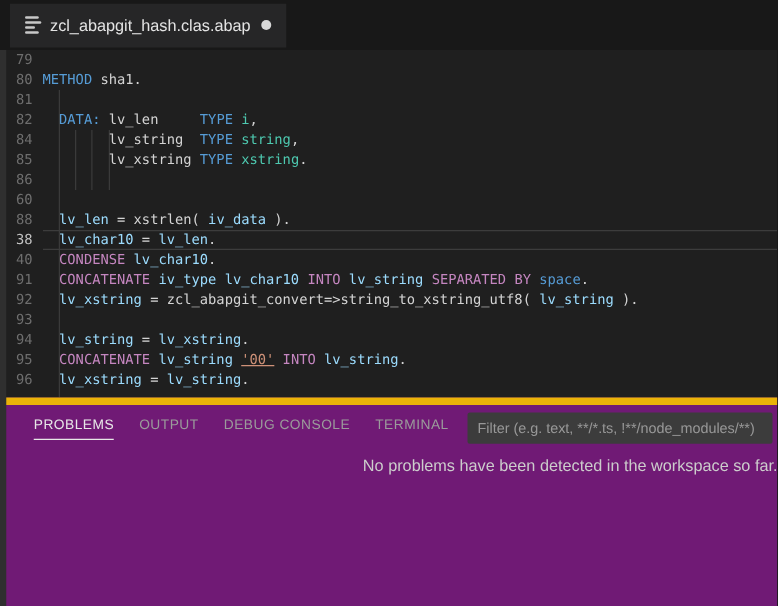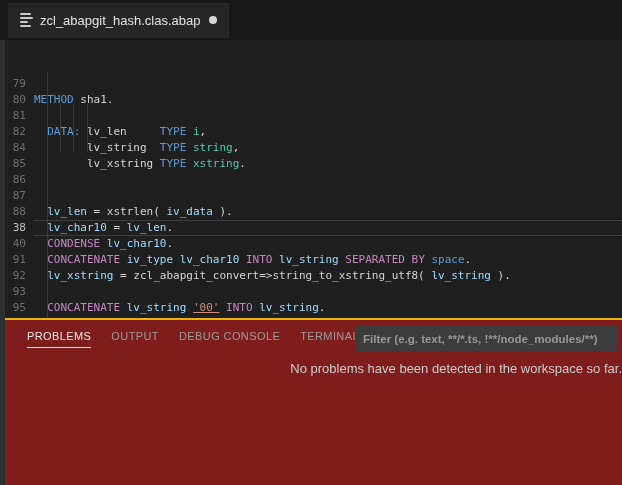--- a/index.html
+++ b/index.html
@@ -13,44 +13,44 @@
   .file-icon i{display:block;height:2px;background:#c8c8c8;border-radius:1px;}
   .file-icon i:nth-child(1){width:11px;}
   .file-icon i:nth-child(2){width:13px;}
   .file-icon i:nth-child(3){width:8px;}
   .file-icon i:nth-child(4){width:11px;}
   .dot{width:8px;height:8px;border-radius:50%;background:#d8d8d8;margin-left:2px;}
   
   .editor{position:absolute;top:40px;left:0;width:622px;height:278px;overflow:hidden;background:#1f1f1f;
           font-family:"DejaVu Sans Mono",monospace;font-size:11px;line-height:16px;}
   .guide{position:absolute;width:1px;background:#3a3a3a;}
-  .code-lines{position:relative;margin-top:36px;}
+  .code-lines{position:relative;}
   .code-row{display:flex;height:16px;}
   .gutter{flex:none;width:34px;padding-right:8px;box-sizing:border-box;text-align:right;color:#6e6e6e;}
   .code-text{flex:1;white-space:pre;color:#d4d4d4;}
   .code-row.current .code-text{box-shadow:inset 0 1px 0 #3c3c3c, inset 0 -1px 0 #3c3c3c;}
   .code-row.current .gutter{color:#c2c2c2;}
   .tk-kw{color:#569cd6;}
   .tk-kw2{color:#c586c0;}
   .tk-ty{color:#4ec9b0;}
   .tk-num{color:#c586c0;}
   .tk-str{color:#ce9178;text-decoration:underline;}
   .tk-var{color:#9cdcfe;}
   .tk-pl{color:#d4d4d4;}
   
   .left-strip{position:absolute;left:0;top:40px;bottom:0;width:5px;background:#2f2f2f;z-index:6;}
   
-  .panel{position:absolute;top:318px;left:0;right:0;bottom:0;background:#7f1d1d;
-         border-top:2px solid #eab308;box-sizing:border-box;}
+  .panel{position:absolute;top:318px;left:0;right:0;bottom:0;background:#701a75;
+         border-top:6px solid #eab308;box-sizing:border-box;}
   .panel-tabs{display:flex;gap:20px;padding:10px 0 0 27px;align-items:flex-start;}
   .panel-tab{font-size:11px;color:#9b9b9b;padding-bottom:5px;letter-spacing:0.4px;cursor:pointer;white-space:nowrap;}
   .panel-tab.active{color:#e7e7e7;border-bottom:1px solid #e7e7e7;}
-  .filter{position:absolute;top:6px;right:4px;width:263px;height:25px;background:#3c3c3c;border:none;outline:none;
+  .filter{position:absolute;top:6px;right:4px;width:244px;height:25px;background:#3c3c3c;border:none;outline:none;
           color:#bbbbbb;font-size:11.5px;padding:0 8px;box-sizing:border-box;border-radius:2px;
-          font-family:"Liberation Sans",sans-serif;font-weight:bold;}
+          font-family:"Liberation Sans",sans-serif;}
   .filter::placeholder{color:#989898;}
   .panel-message{color:#cccccc;font-size:13px;margin:13px 0 0 27px;text-align:right;}
 </style>
 </head>
 <body>
 
 <div class="window">
 
   <div class="tabbar">
     <div class="tab">
@@ -93,21 +93,21 @@
         </div>
         <div class="code-row">
           <div class="gutter">85</div>
           <div class="code-text"><span class="tk-pl">        lv_xstring </span><span class="tk-kw">TYPE</span><span class="tk-pl"> </span><span class="tk-ty">xstring</span><span class="tk-pl">.</span></div>
         </div>
         <div class="code-row">
           <div class="gutter">86</div>
           <div class="code-text"></div>
         </div>
         <div class="code-row">
-          <div class="gutter">87</div>
+          <div class="gutter">60</div>
           <div class="code-text"></div>
         </div>
         <div class="code-row">
           <div class="gutter">88</div>
           <div class="code-text"><span class="tk-pl">  </span><span class="tk-var">lv_len</span><span class="tk-pl"> = xstrlen( </span><span class="tk-var">iv_data</span><span class="tk-pl"> ).</span></div>
         </div>
         <div class="code-row current">
           <div class="gutter">38</div>
           <div class="code-text"><span class="tk-pl">  </span><span class="tk-var">lv_char10</span><span class="tk-pl"> = </span><span class="tk-var">lv_len</span><span class="tk-pl">.</span></div>
         </div>
@@ -119,20 +119,24 @@
           <div class="gutter">91</div>
           <div class="code-text"><span class="tk-pl">  </span><span class="tk-kw2">CONCATENATE</span><span class="tk-pl"> </span><span class="tk-var">iv_type</span><span class="tk-pl"> </span><span class="tk-var">lv_char10</span><span class="tk-pl"> </span><span class="tk-kw2">INTO</span><span class="tk-pl"> </span><span class="tk-var">lv_string</span><span class="tk-pl"> </span><span class="tk-kw2">SEPARATED BY</span><span class="tk-pl"> </span><span class="tk-kw">space</span><span class="tk-pl">.</span></div>
         </div>
         <div class="code-row">
           <div class="gutter">92</div>
           <div class="code-text"><span class="tk-pl">  </span><span class="tk-var">lv_xstring</span><span class="tk-pl"> = zcl_abapgit_convert=&gt;string_to_xstring_utf8( </span><span class="tk-var">lv_string</span><span class="tk-pl"> ).</span></div>
         </div>
         <div class="code-row">
           <div class="gutter">93</div>
           <div class="code-text"></div>
+        </div>
+        <div class="code-row">
+          <div class="gutter">94</div>
+          <div class="code-text"><span class="tk-pl">  </span><span class="tk-var">lv_string</span><span class="tk-pl"> = </span><span class="tk-var">lv_xstring</span><span class="tk-pl">.</span></div>
         </div>
         <div class="code-row">
           <div class="gutter">95</div>
           <div class="code-text"><span class="tk-pl">  </span><span class="tk-kw2">CONCATENATE</span><span class="tk-pl"> </span><span class="tk-var">lv_string</span><span class="tk-pl"> </span><span class="tk-str">'00'</span><span class="tk-pl"> </span><span class="tk-kw2">INTO</span><span class="tk-pl"> </span><span class="tk-var">lv_string</span><span class="tk-pl">.</span></div>
         </div>
         <div class="code-row">
           <div class="gutter">96</div>
           <div class="code-text"><span class="tk-pl">  </span><span class="tk-var">lv_xstring</span><span class="tk-pl"> = </span><span class="tk-var">lv_string</span><span class="tk-pl">.</span></div>
         </div>
       </div>

